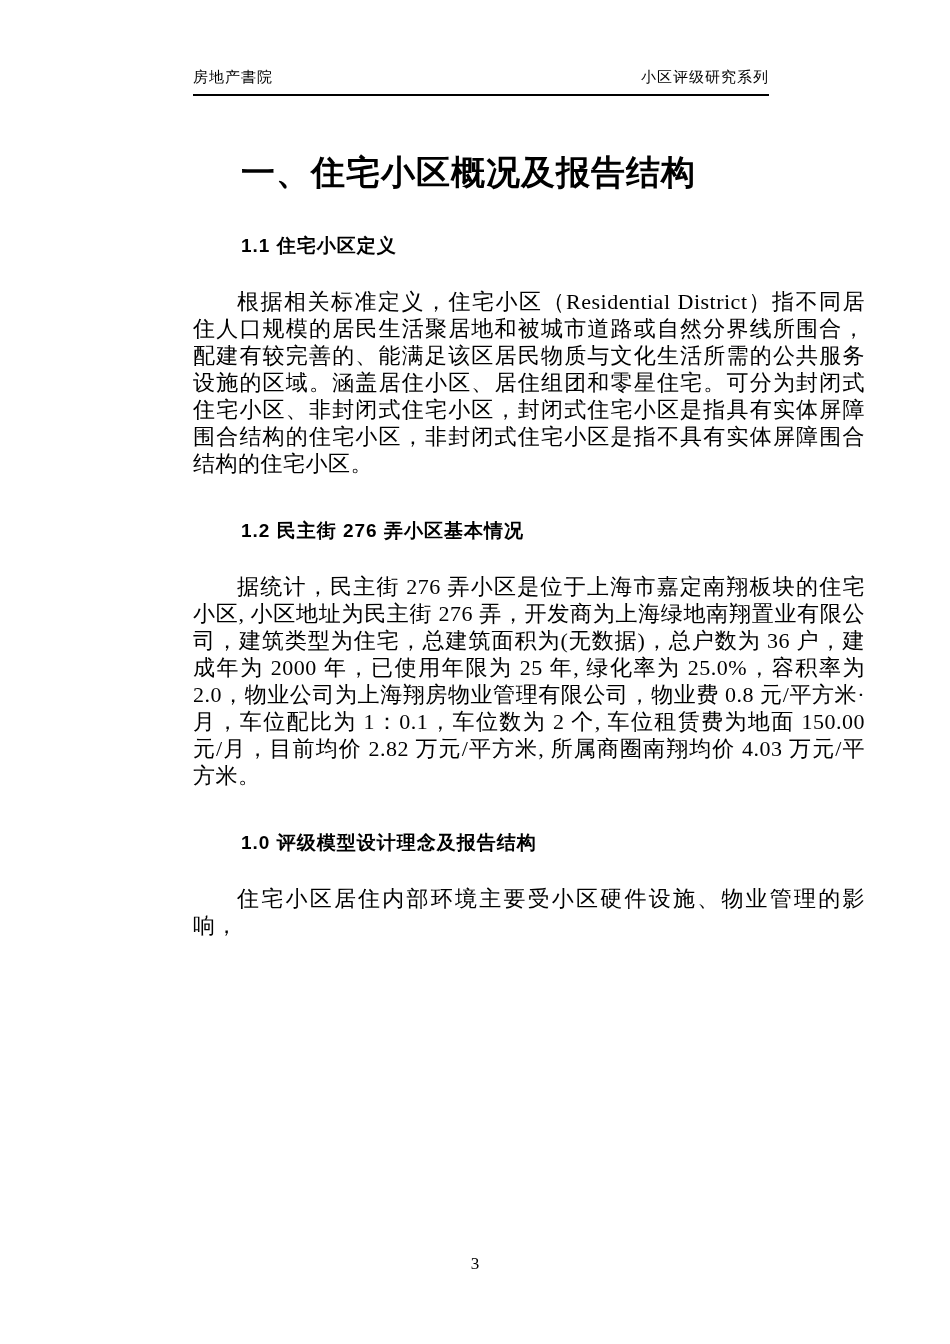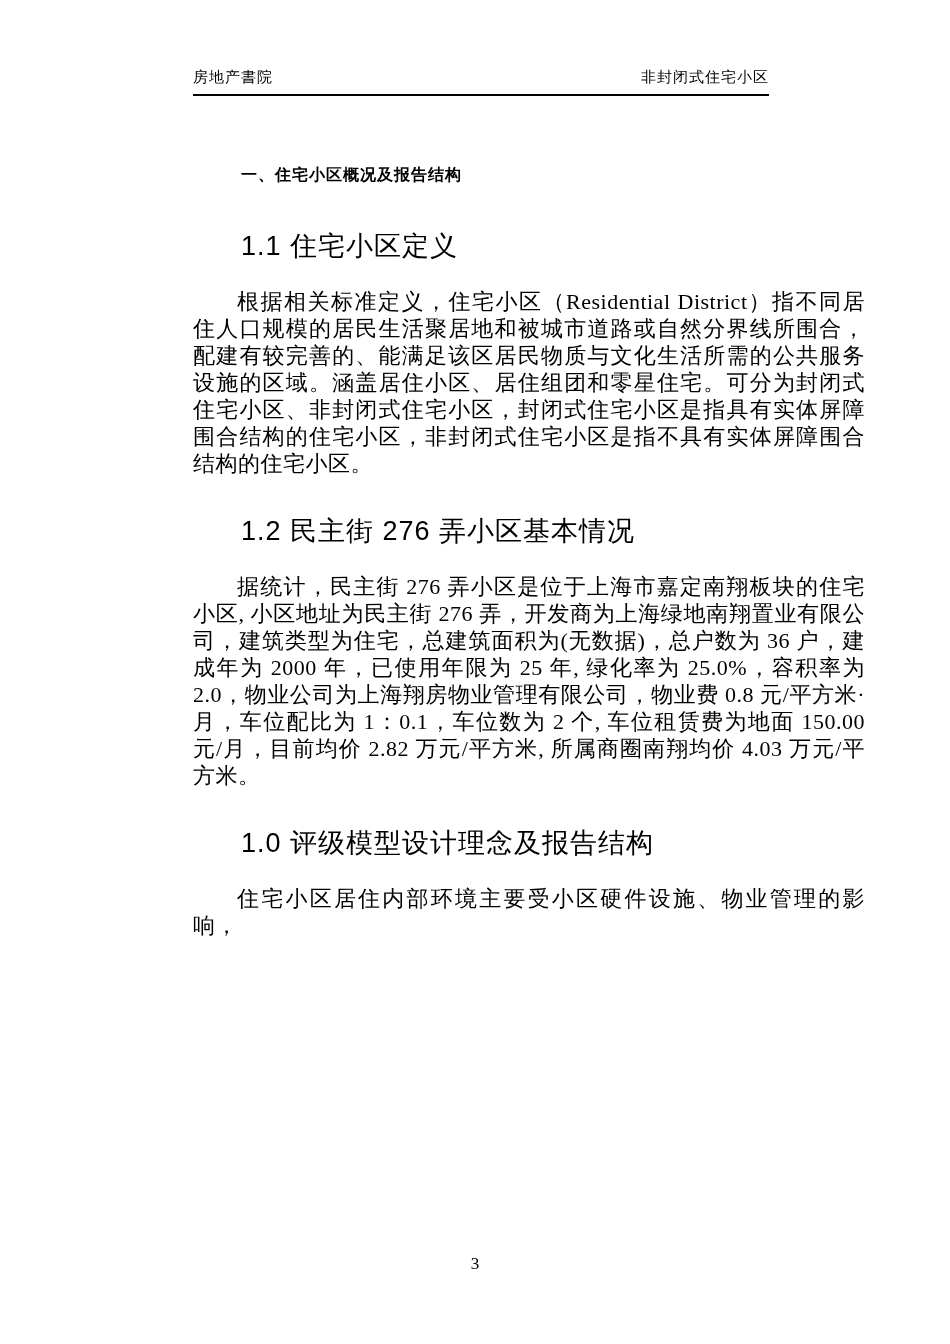--- a/index.html
+++ b/index.html
@@ -32,32 +32,32 @@
   .header span {
     letter-spacing: 1px;
   }
   .content {
     position: absolute;
     top: 128px;
     left: 145px;
     width: 672px;
   }
   .h1 {
-    font-family: Liberation Serif, serif;
+    font-family: Liberation Mono, monospace;
     font-weight: bold;
-    font-size: 16px;
+    font-size: 34px;
     line-height: 34px;
     margin: 22px 0 30px 0;
     padding-left: 48px;
     letter-spacing: 1px;
   }
   .h2 {
     font-family: "Liberation Sans", "DejaVu Sans", sans-serif;
-    font-weight: normal;
-    font-size: 27px;
+    font-weight: bold;
+    font-size: 19px;
     line-height: 28px;
     margin: 40px 0 28px 0;
     padding-left: 48px;
     letter-spacing: 1px;
   }
   .para {
     font-size: 22px;
     line-height: 27px;
     text-align: justify;
     text-indent: 44px;
@@ -73,21 +73,21 @@
     font-size: 17px;
   }
 </style>
 </head>
 <body>
 
 <div class="page">
 
   <div class="header">
     <span>房地产書院</span>
-    <span>非封闭式住宅小区</span>
+    <span>小区评级研究系列</span>
   </div>
 
   <div class="content">
 
     <div class="h1">一、住宅小区概况及报告结构</div>
 
     <div class="h2">1.1 住宅小区定义</div>
     <p class="para">根据相关标准定义，住宅小区（Residential District）指不同居住人口规模的居民生活聚居地和被城市道路或自然分界线所围合，配建有较完善的、能满足该区居民物质与文化生活所需的公共服务设施的区域。涵盖居住小区、居住组团和零星住宅。可分为封闭式住宅小区、非封闭式住宅小区，封闭式住宅小区是指具有实体屏障围合结构的住宅小区，非封闭式住宅小区是指不具有实体屏障围合结构的住宅小区。</p>
 
     <div class="h2">1.2 民主街 276 弄小区基本情况</div>

